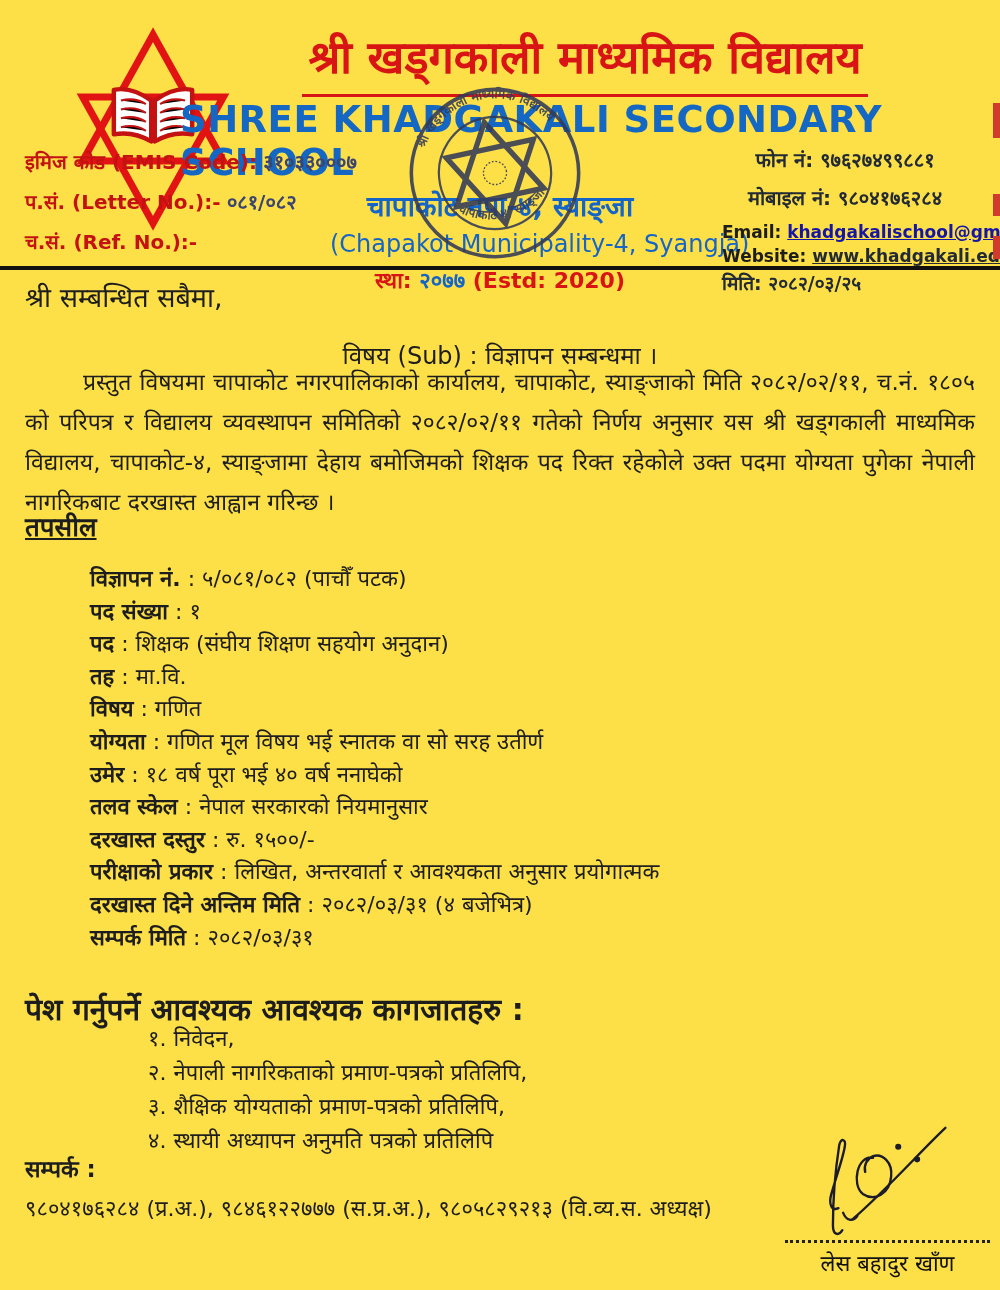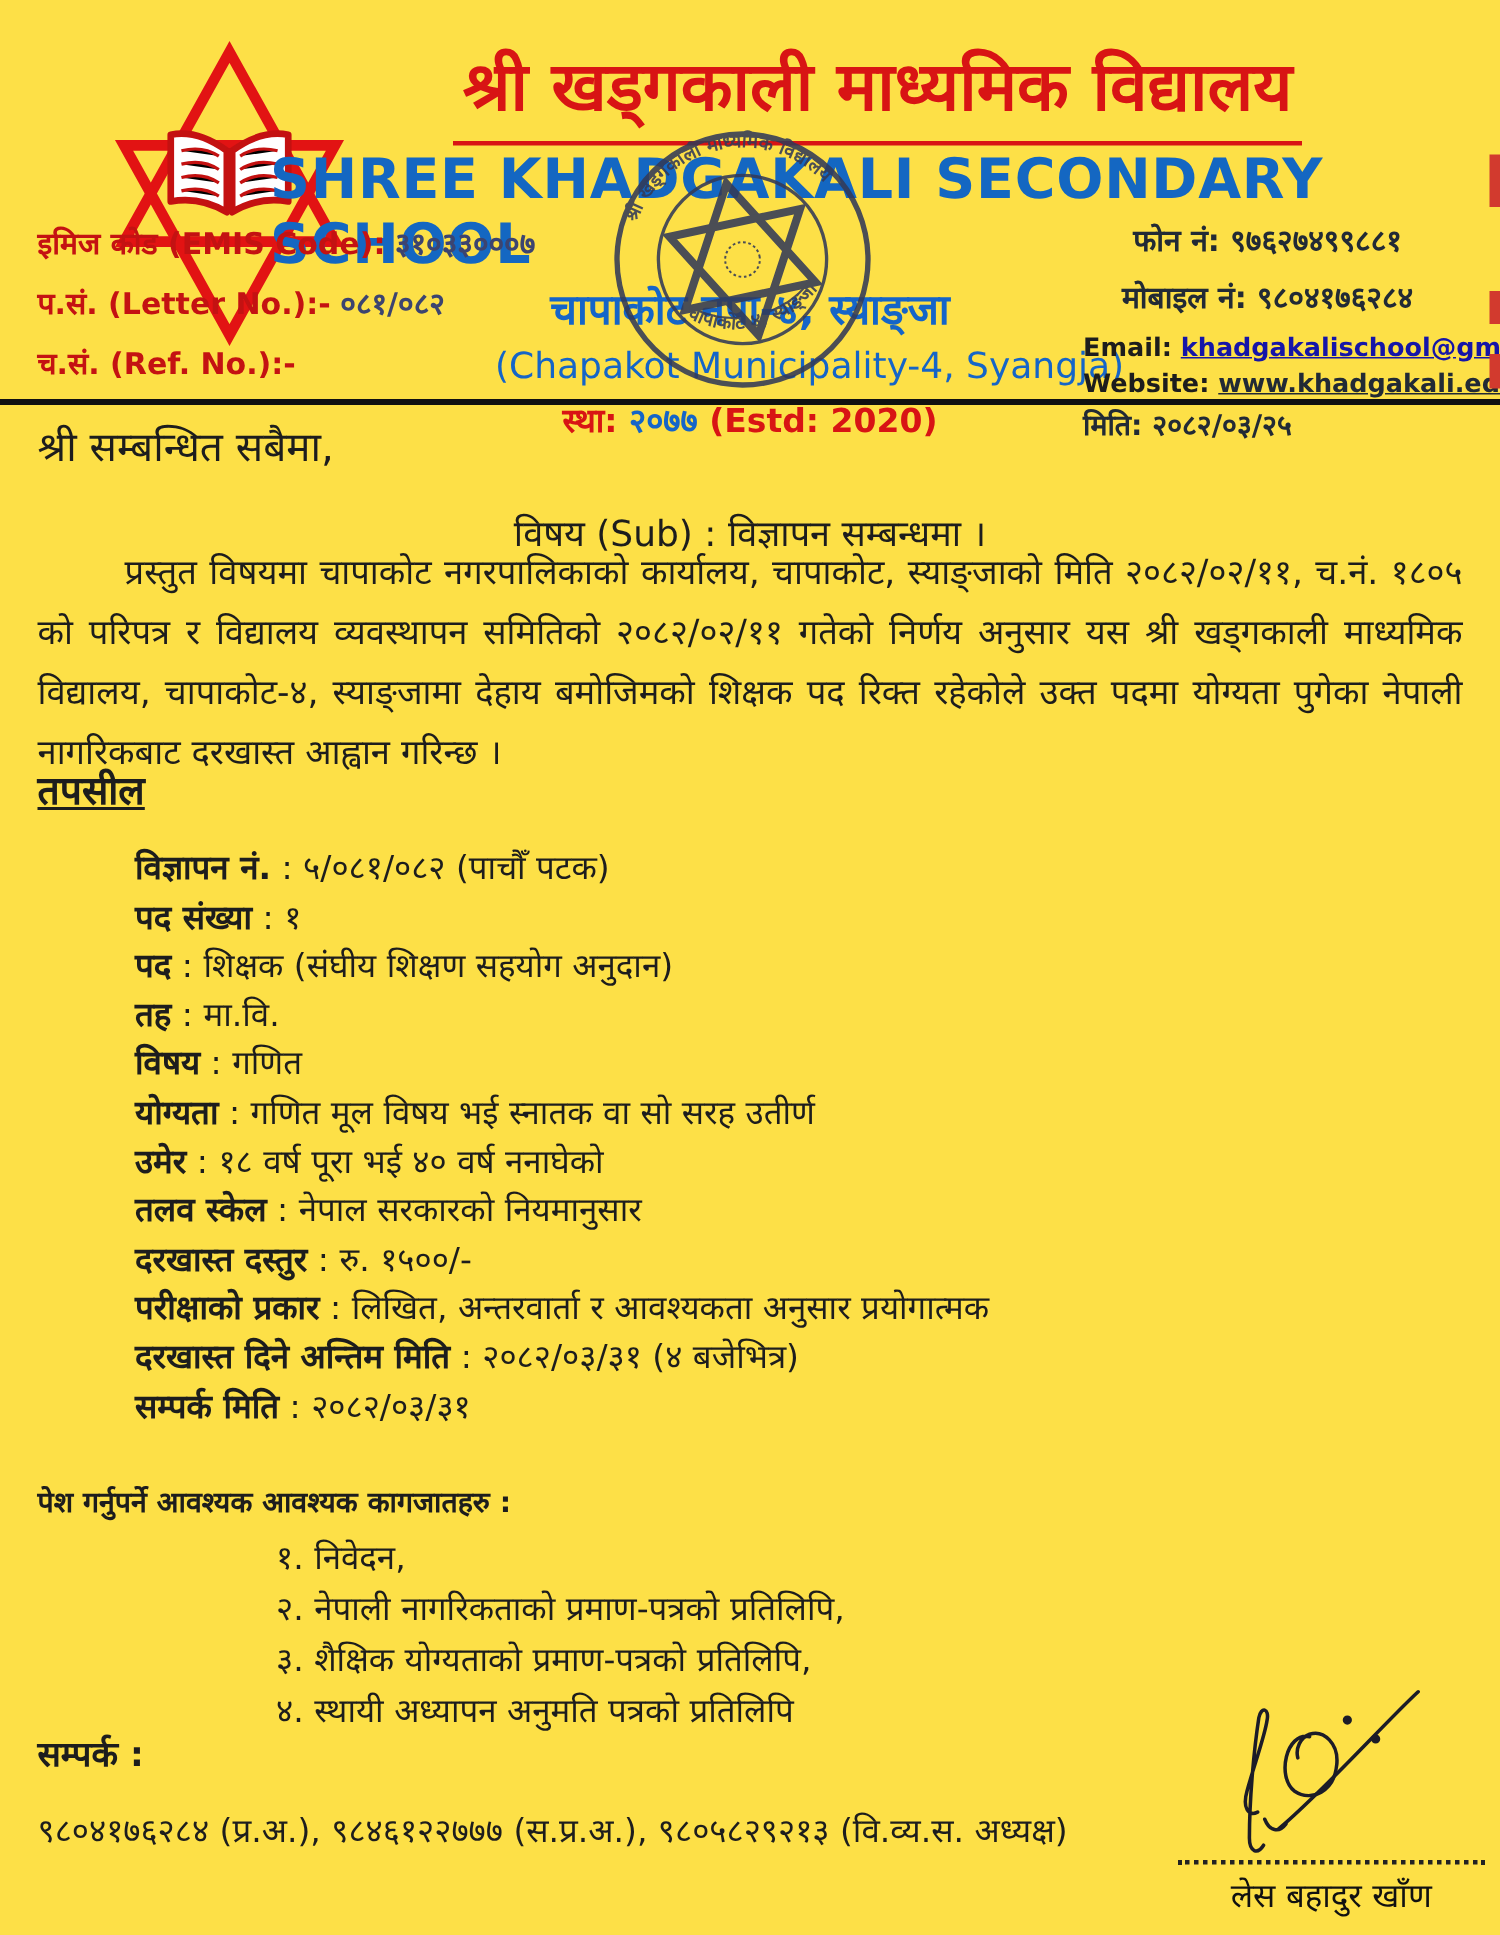--- a/index.html
+++ b/index.html
@@ -47,25 +47,25 @@
   .salutation { position:absolute; left:25px; top:278px; font-size:27px; }
   .subject { position:absolute; left:0; top:338px; width:1000px; text-align:center; font-size:24px; }
   .paragraph {
     position:absolute; left:25px; top:362px; width:950px;
     font-size:23px; line-height:40px; text-align:justify; text-indent:58px;
   }
   .details-heading { position:absolute; left:25px; top:508px; font-size:26px; font-weight:bold; text-decoration:underline; }
   .details { position:absolute; left:90px; top:562px; width:880px; font-size:22px; }
   .detail-line { height:32.6px; white-space:nowrap; }
   .dlabel { font-weight:bold; }
-  .docs-heading { position:absolute; left:25px; top:988px; font-size:19px; font-weight:bold;text-align:center; }
-  .docs { position:absolute; left:148px; top:1022px; width:700px; font-size:22px;margin-left:36px; }
+  .docs-heading { position:absolute; left:25px; top:988px; font-size:30px; font-weight:bold;text-align:center; }
+  .docs { position:absolute; left:148px; top:1022px; width:700px; font-size:22px; }
   .doc-line { height:34px; white-space:nowrap; }
   .contact-heading { position:absolute; left:25px; top:1152px; font-size:23px; font-weight:bold; }
-  .contact-line { position:absolute; left:25px; top:1192px; width:760px; font-size:22px;margin-top:12px; }
+  .contact-line { position:absolute; left:25px; top:1192px; width:760px; font-size:22px; }
   .sign-block { position:absolute; left:780px; top:1120px; width:215px; text-align:center; }
   .sign-svg { display:block; margin:0 auto; }
   .sign-dots { border-top:3px dotted #222; width:205px; margin:2px auto 4px auto; }
   .sign-name { font-size:22px; color:#111; white-space:nowrap; }
 </style>
 </head>
 <body>
 
 <div class="page">
 

